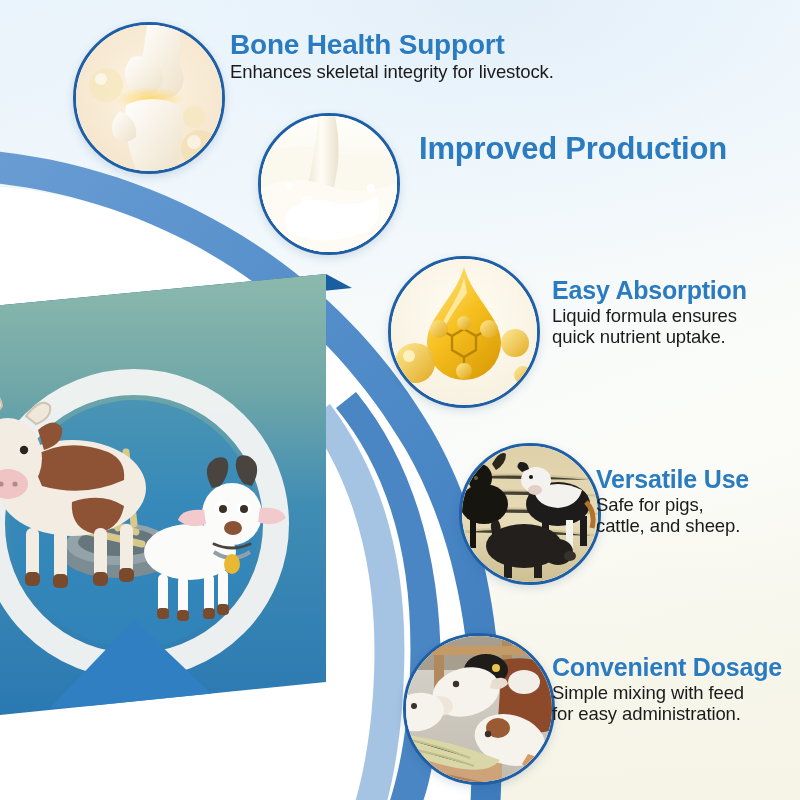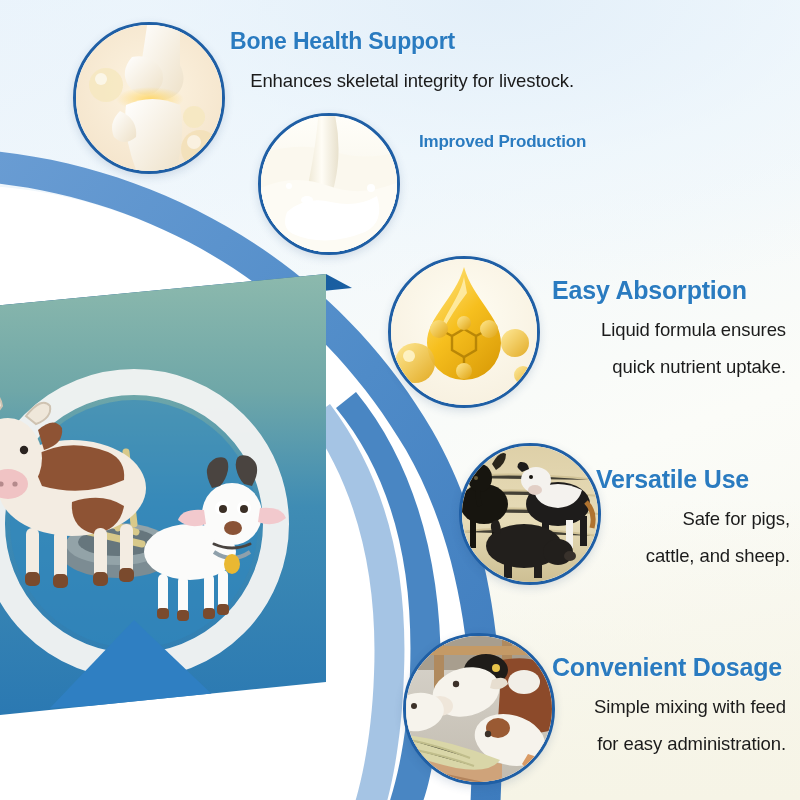--- a/index.html
+++ b/index.html
@@ -33,28 +33,27 @@
   .fcircle .art{position:absolute;inset:0;}
 
   
   .ftext{position:absolute;}
   .fhead{
     color:#2a7bc0;font-weight:700;line-height:1.04;
     margin:0 0 2px 0;letter-spacing:-.2px;
     text-shadow:0 1px 0 rgba(255,255,255,.55);
   }
   .fbody{
-    color:#1b1b1b;line-height:1.14;margin:16px;
+    color:#1b1b1b;line-height:1.14;margin:0;
     letter-spacing:-.1px;
-    text-align:right;
   }
 
   
-  #f1 .fhead{font-size:23px;} #f1 .fbody{font-size:18.5px;}
-  #f2 .fhead{font-size:17px;} #f2 .fbody{font-size:18.5px;}
+  #f1 .fhead{font-size:28px;} #f1 .fbody{font-size:18.5px;}
+  #f2 .fhead{font-size:31px;} #f2 .fbody{font-size:18.5px;}
   #f3 .fhead{font-size:25px;} #f3 .fbody{font-size:18.5px;}
   #f4 .fhead{font-size:25px;} #f4 .fbody{font-size:18.5px;}
   #f5 .fhead{font-size:25px;} #f5 .fbody{font-size:18.5px;}
 </style>
 </head>
 <body>
 
 <div id="poster">
 
   <div class="bg-base"></div>

